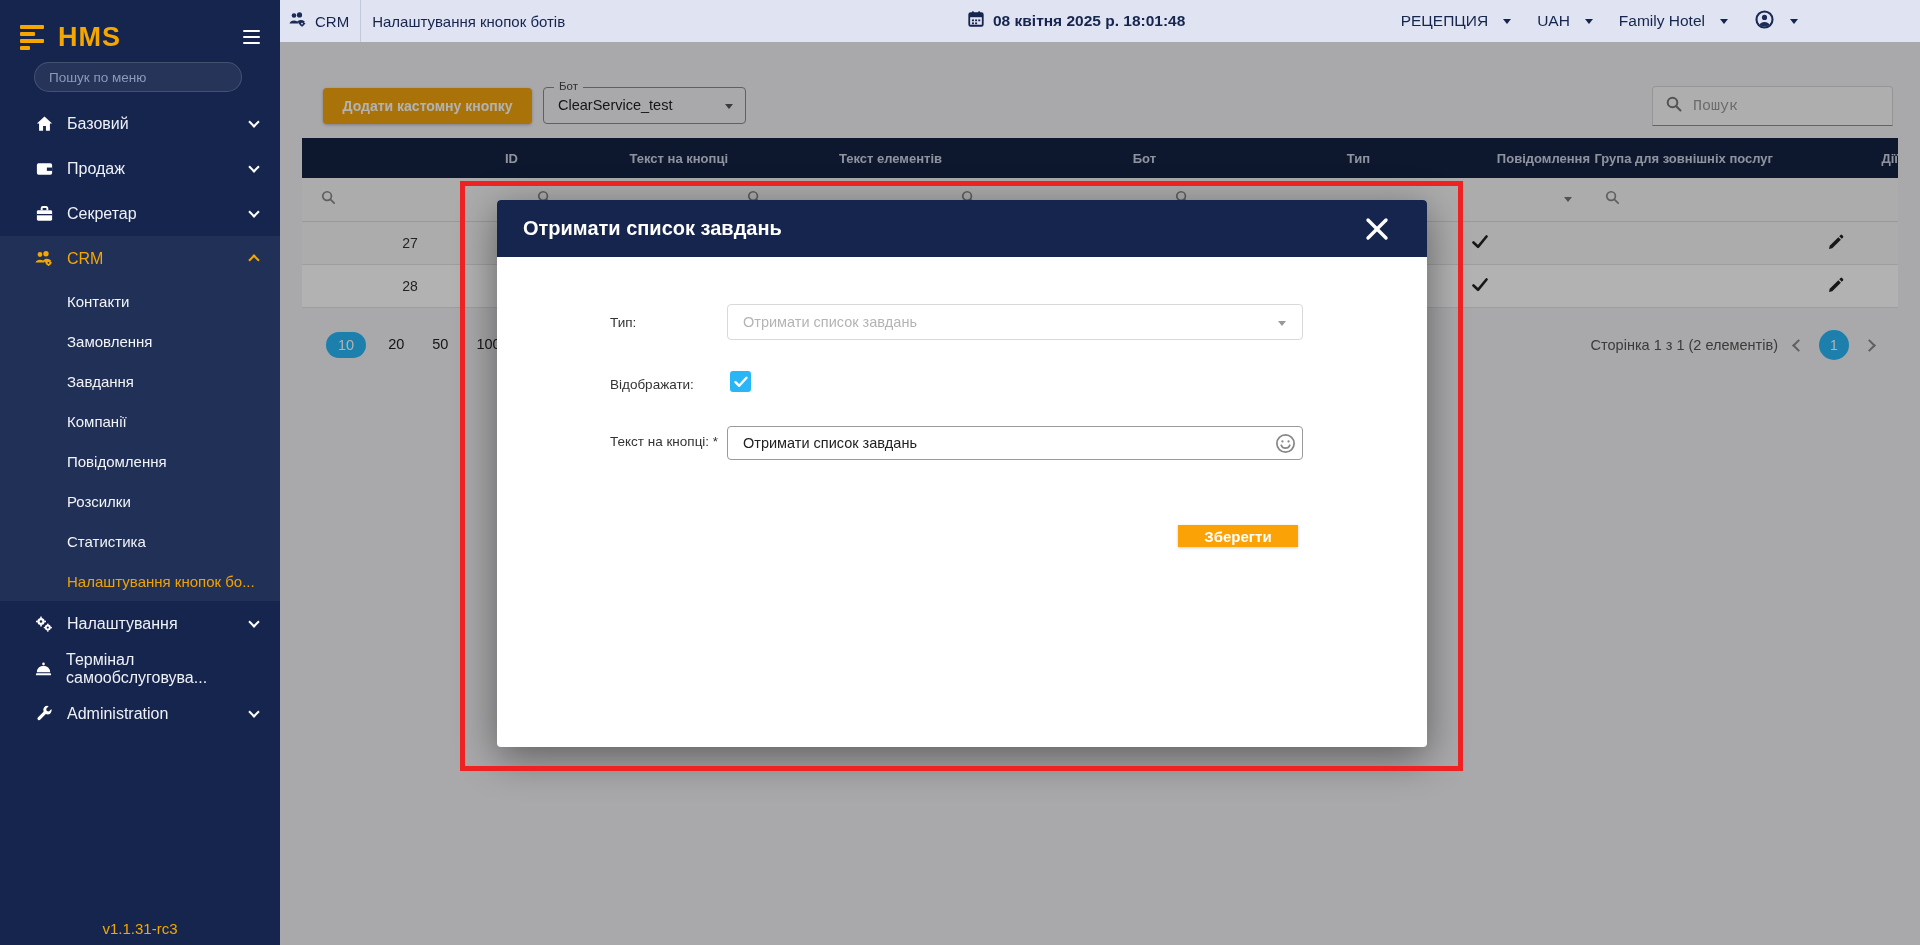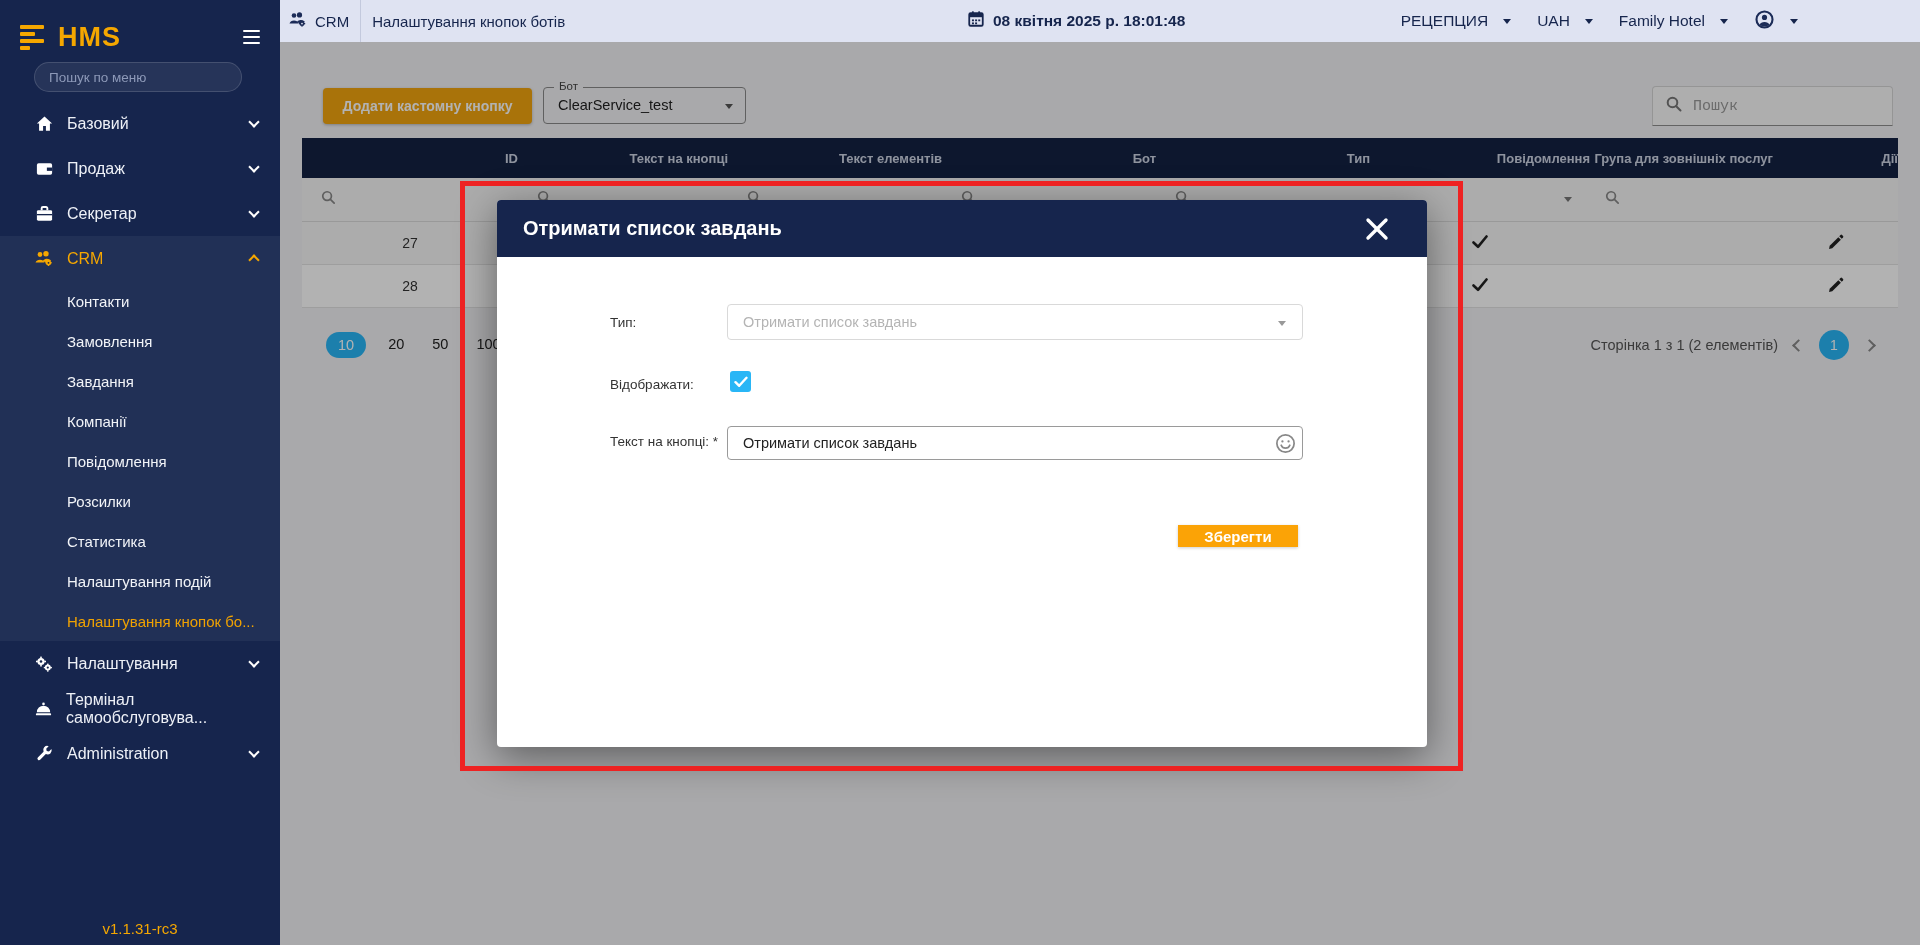--- a/index.html
+++ b/index.html
@@ -203,23 +203,20 @@
         </div>
       <div class="sub-item">
           <span>Повідомлення</span>
         </div>
       <div class="sub-item">
           <span>Розсилки</span>
         </div>
       <div class="sub-item">
           <span>Статистика</span>
         </div>
-      <div class="sub-item">
-          <span>Налаштування подій</span>
-        </div>
       <div class="sub-item active">
           <span>Налаштування кнопок бо...</span>
         </div>
     </div>
     <div class="nav-item">
       <span class="nico">
         <svg width="20" height="20" viewBox="0 0 20 20">
           <circle cx="7" cy="7.5" r="3.6" fill="#fff"></circle>
             <circle cx="7" cy="7.5" r="1.3" fill="#16254d"></circle>
           <rect x="6.2" y="2.6" width="1.6" height="1.8" fill="#fff"></rect>

